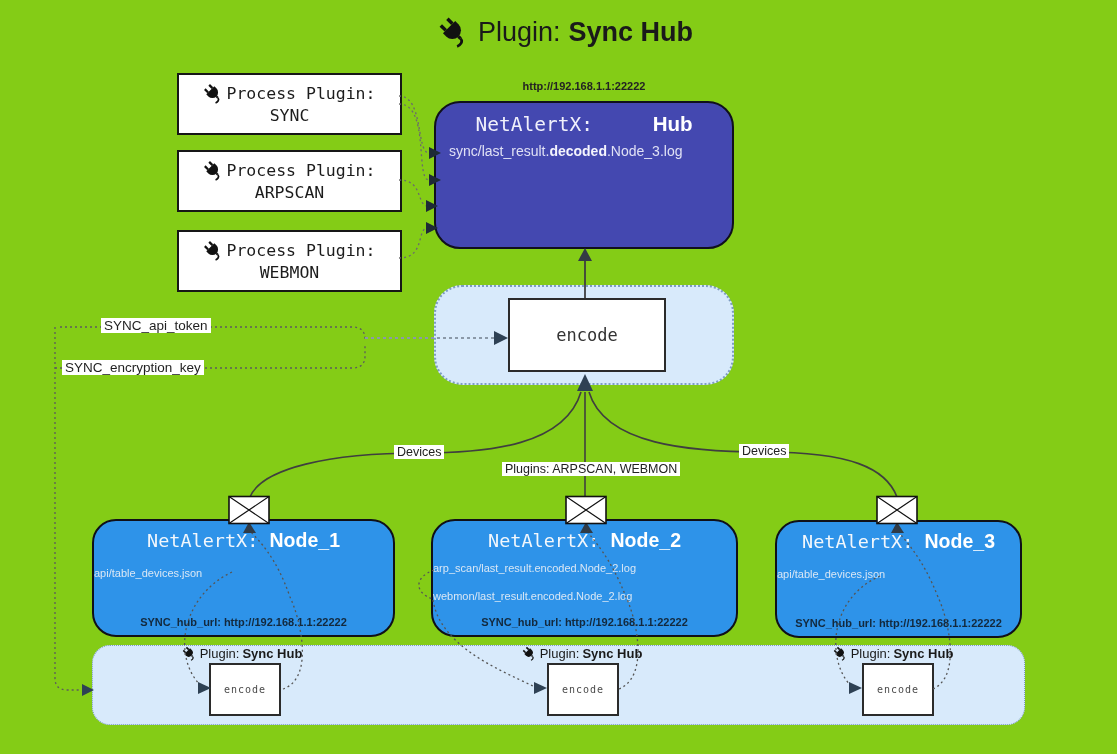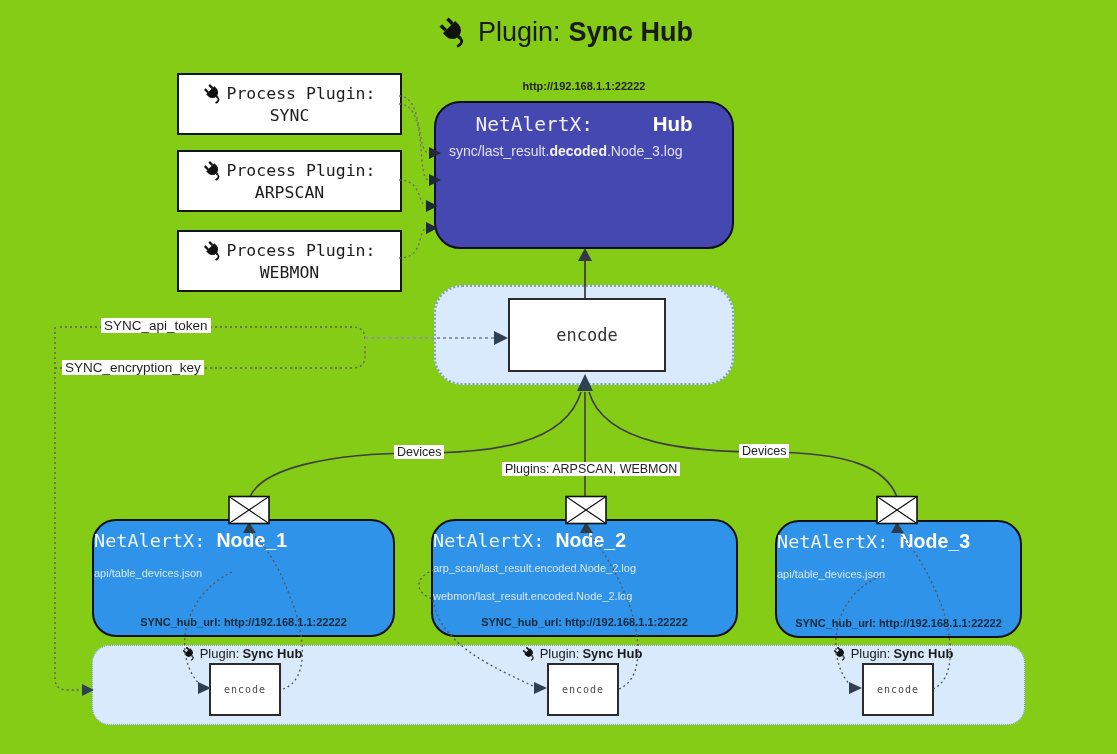--- a/index.html
+++ b/index.html
@@ -47,21 +47,21 @@
               align-items:center;justify-content:center;
               font-family:"DejaVu Sans Mono",monospace;font-size:17px;color:#333;}
 
   
   .wire-label{background:#fff;padding:0 3px;font-size:13.5px;color:#1f1f1f;white-space:nowrap;}
   .edge-label{background:#fff;padding:0 3px;font-size:12.5px;color:#222;white-space:nowrap;}
 
   
   .node{background:#2e93e9;border:2.5px solid #101018;border-radius:24px;
         box-sizing:border-box;color:#d9e7f5;}
-  .node-title{margin-top:8px;white-space:nowrap;
+  .node-title{margin-top:8px;text-align:center;white-space:nowrap;
               font-family:"DejaVu Sans Mono",monospace;font-size:18.5px;color:#f2f7fc;}
   .node-title b{font-family:"Liberation Sans",sans-serif;font-size:19.5px;color:#fff;}
   .node-files{font-size:11px;color:#d9e7f5;}
   .node-files.single{margin-top:15px;}
   .node-files.double{margin-top:3px;line-height:27.5px;}
   .node-file{white-space:nowrap;}
   .node-huburl{position:absolute;bottom:7px;left:0;width:100%;text-align:center;
                font-size:11px;font-weight:bold;color:#13293d;white-space:nowrap;}
 
   

